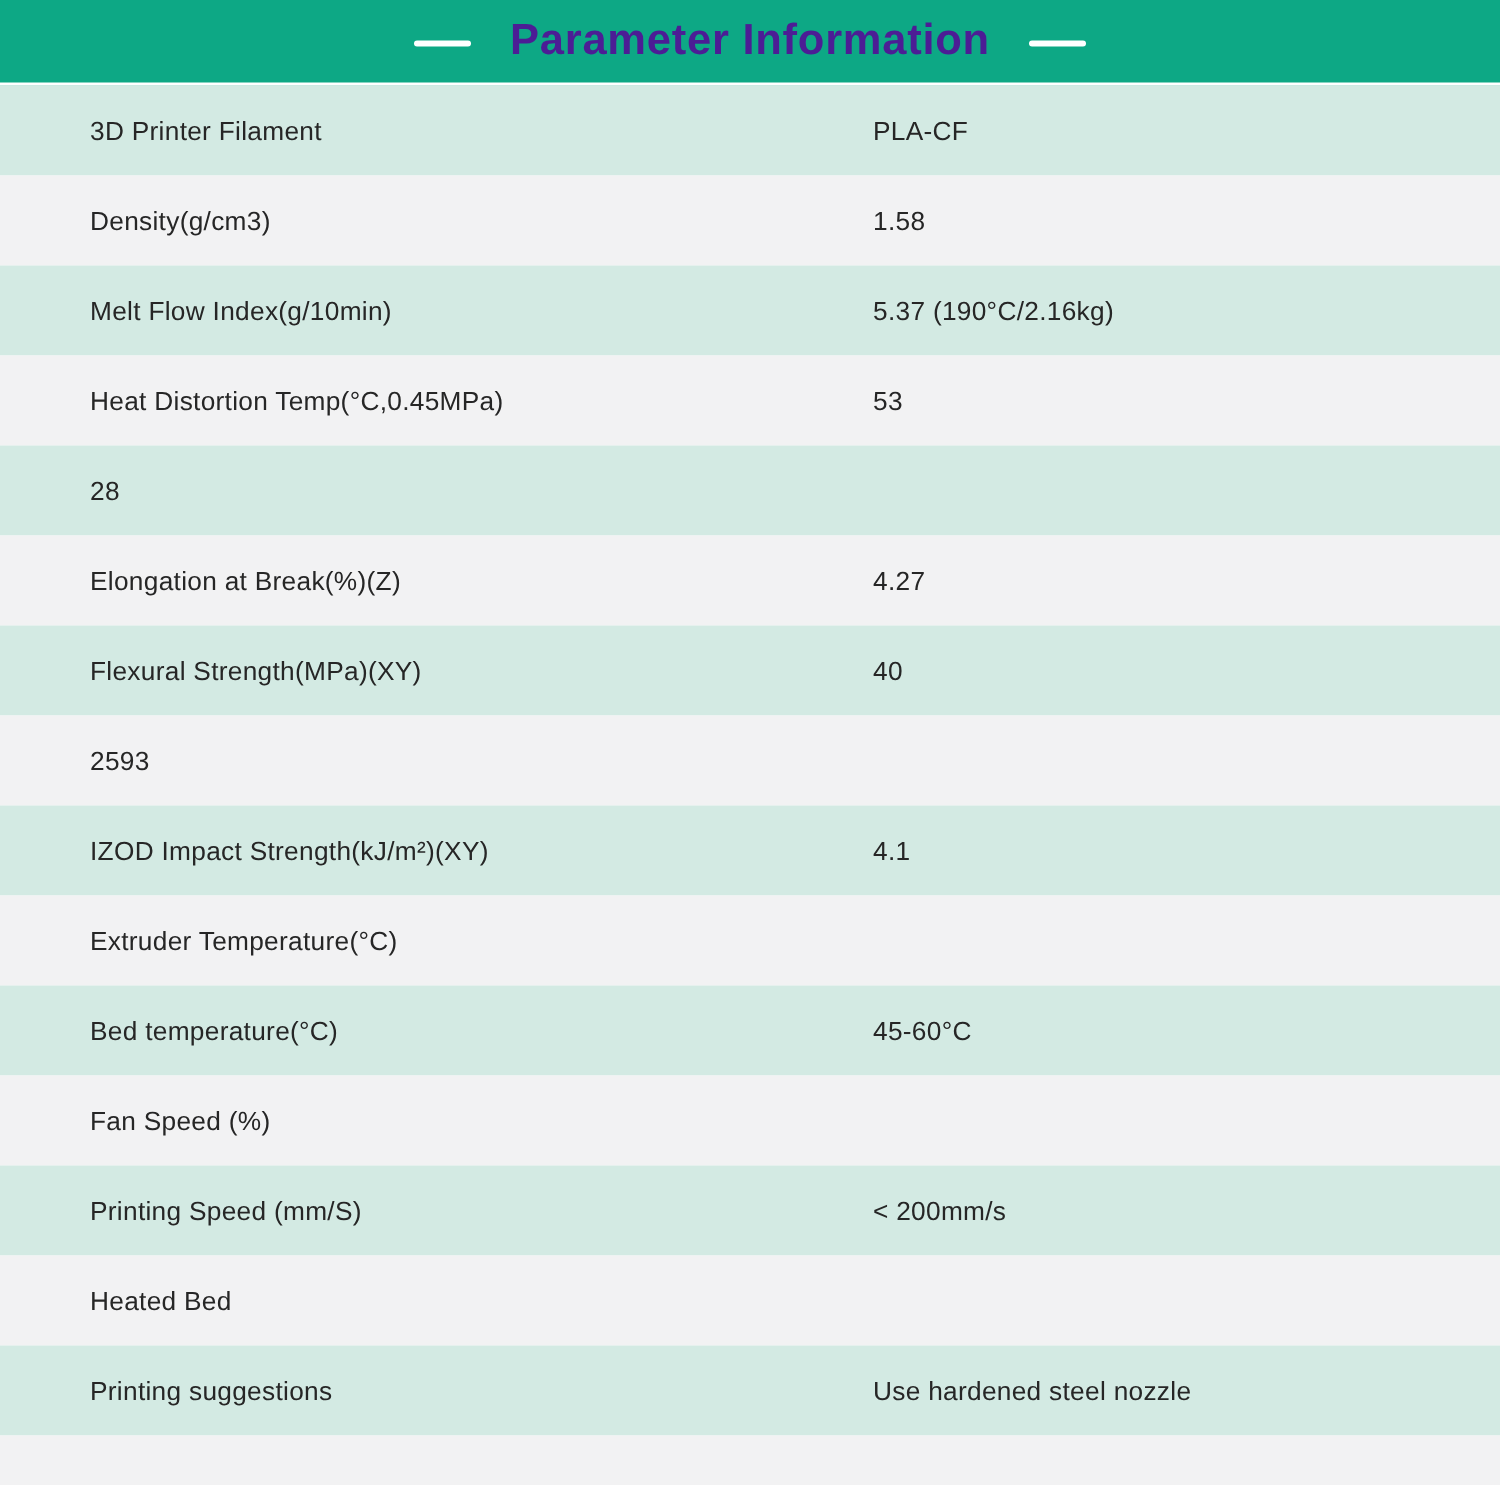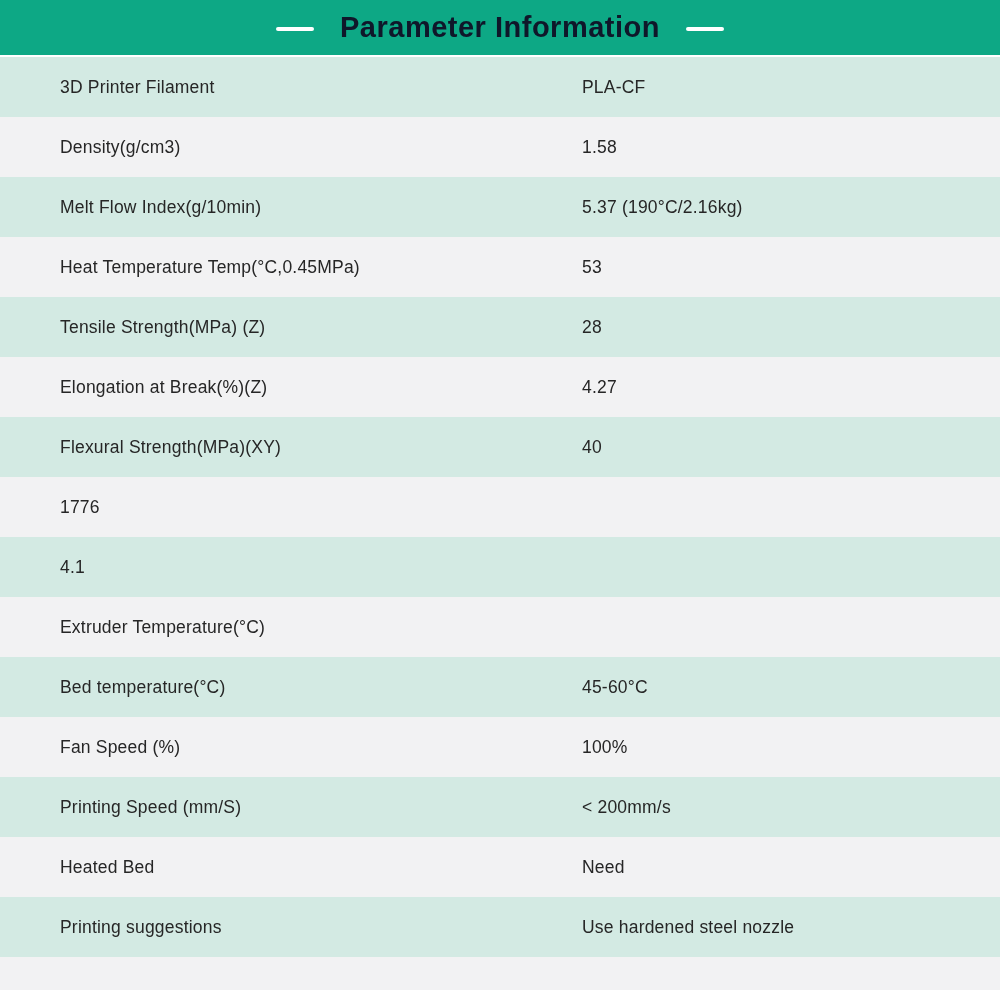--- a/index.html
+++ b/index.html
@@ -13,21 +13,21 @@
   }
 
   .header {
     height: 57px; flex: 0 0 57px;
     background: #0da885;
     display: flex; align-items: center; justify-content: center;
     gap: 26px;
     border-bottom: 2px solid #ffffff;
   }
   .header-title {
-    color: #0f172a;
+    color: #4c1d95;
     font-size: 29px;
     font-weight: 700;
     letter-spacing: 0.5px;
   }
   .dash {
     width: 38px; height: 4px;
     background: #ffffff;
     border-radius: 2px;
     margin-top: 3px;
   }
@@ -75,59 +75,57 @@
     </div>
     <div class="row gray">
       <span class="label">Density(g/cm3)</span>
       <span class="value">1.58</span>
     </div>
     <div class="row mint">
       <span class="label">Melt Flow Index(g/10min)</span>
       <span class="value">5.37 (190°C/2.16kg)</span>
     </div>
     <div class="row gray">
-      <span class="label">Heat Temperature Temp(°C,0.45MPa)</span>
+      <span class="label">Heat Distortion Temp(°C,0.45MPa)</span>
       <span class="value">53</span>
     </div>
     <div class="row mint">
-      <span class="label">Tensile Strength(MPa) (Z)</span>
       <span class="value">28</span>
     </div>
     <div class="row gray">
       <span class="label">Elongation at Break(%)(Z)</span>
       <span class="value">4.27</span>
     </div>
     <div class="row mint">
       <span class="label">Flexural Strength(MPa)(XY)</span>
       <span class="value">40</span>
     </div>
     <div class="row gray">
-      <span class="value">1776</span>
+      <span class="value">2593</span>
     </div>
     <div class="row mint">
+      <span class="label">IZOD Impact Strength(kJ/m²)(XY)</span>
       <span class="value">4.1</span>
     </div>
     <div class="row gray">
       <span class="label">Extruder Temperature(°C)</span>
     </div>
     <div class="row mint">
       <span class="label">Bed temperature(°C)</span>
       <span class="value">45-60°C</span>
     </div>
     <div class="row gray">
       <span class="label">Fan Speed (%)</span>
-      <span class="value">100%</span>
     </div>
     <div class="row mint">
       <span class="label">Printing Speed (mm/S)</span>
       <span class="value">&lt; 200mm/s</span>
     </div>
     <div class="row gray">
       <span class="label">Heated Bed</span>
-      <span class="value">Need</span>
     </div>
     <div class="row mint">
       <span class="label">Printing suggestions</span>
       <span class="value">Use hardened steel nozzle</span>
     </div>
 
     <div class="row-partial"></div>
 
   </div>
 </div>

